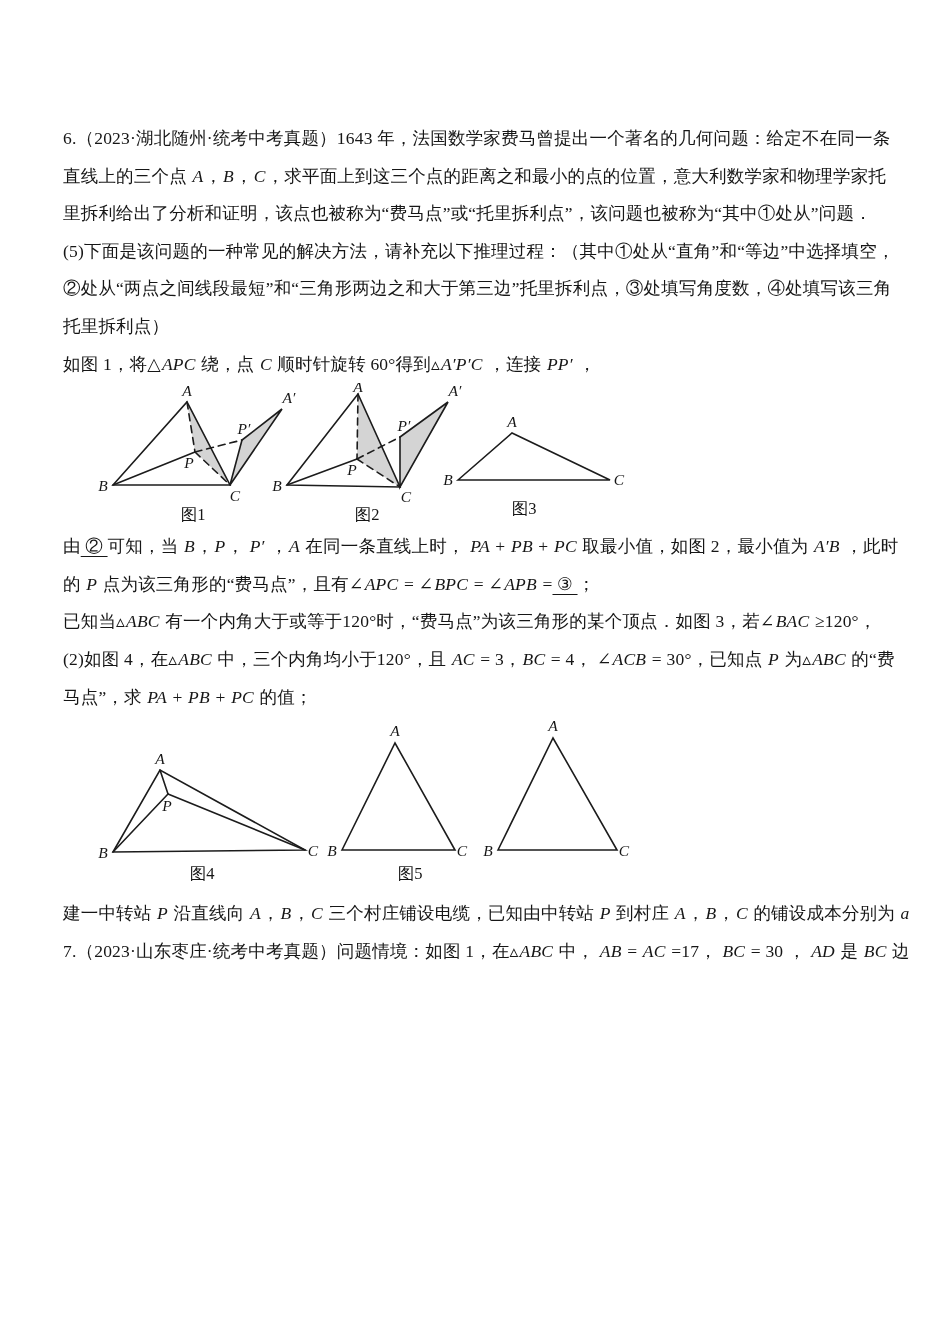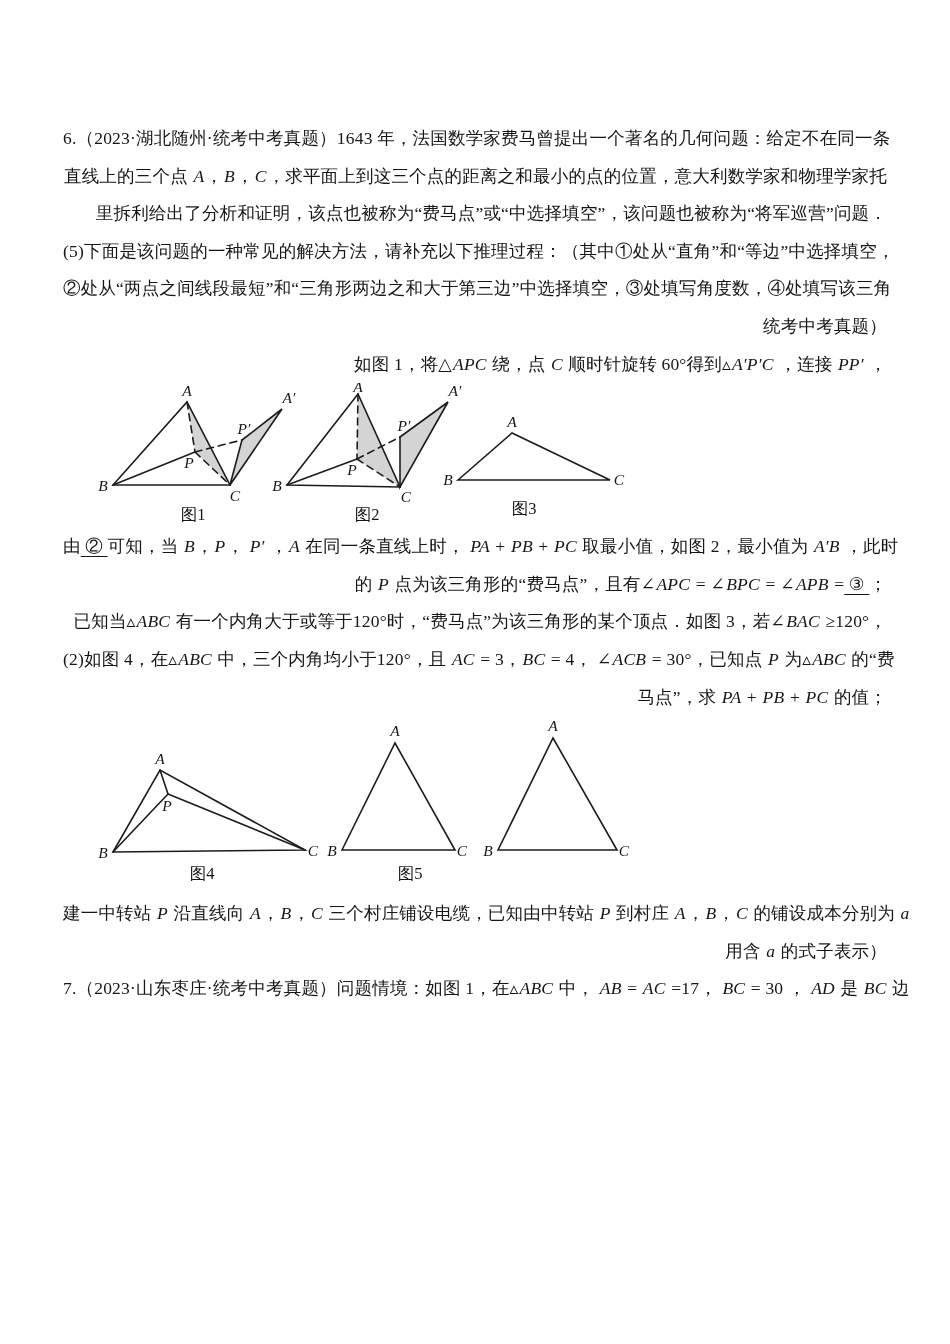--- a/index.html
+++ b/index.html
@@ -5,21 +5,21 @@
   html,body{margin:0;padding:0;background:#fff;}
   .page{
     position:relative;
     width:950px;height:1344px;
     background:#ffffff;
     color:#161616;
     font-family:"Liberation Serif","DejaVu Serif",serif;
     overflow:hidden;
   }
   .content{position:absolute;top:120px;left:63px;width:824px;}
-  .text-block{width:824px;text-align:right;}
+  .text-block{width:824px;}
   .line{
     height:37.6px;line-height:37.6px;
     font-size:17.5px;
     white-space:nowrap;
     letter-spacing:0.2px;
   }
   .line i{font-style:italic;padding:0 1px;}
   .blank{
     text-decoration-line:underline;
     text-underline-offset:4px;
@@ -43,24 +43,24 @@
 </style>
 </head>
 <body>
 
 <div class="page">
   <div class="content">
 
     <div class="text-block" id="block1">
         <div class="line">6.（2023·湖北随州·统考中考真题）1643 年，法国数学家费马曾提出一个著名的几何问题：给定不在同一条</div>
         <div class="line">直线上的三个点 <i>A</i>，<i>B</i>，<i>C</i>，求平面上到这三个点的距离之和最小的点的位置，意大利数学家和物理学家托</div>
-        <div class="line">里拆利给出了分析和证明，该点也被称为“费马点”或“中选择填空”，该问题也被称为“将军巡营”问题．</div>
+        <div class="line">里拆利给出了分析和证明，该点也被称为“费马点”或“托里拆利点”，该问题也被称为“其中①处从”问题．</div>
         <div class="line">(5)下面是该问题的一种常见的解决方法，请补充以下推理过程：（其中①处从“直角”和“等边”中选择填空，</div>
-        <div class="line">②处从“两点之间线段最短”和“三角形两边之和大于第三边”中选择填空，③处填写角度数，④处填写该三角</div>
-        <div class="line">统考中考真题）</div>
+        <div class="line">②处从“两点之间线段最短”和“三角形两边之和大于第三边”托里拆利点，③处填写角度数，④处填写该三角</div>
+        <div class="line">托里拆利点）</div>
         <div class="line">如图 1，将△<i>APC</i> 绕，点 <i>C</i> 顺时针旋转 60°得到▵<i>A′P′C</i> ，连接 <i>PP′</i> ，</div>
       </div>
 
     <div class="figure-row" id="figrow1">
       <svg width="824" height="145" viewBox="0 0 824 145">
 
         <g>
           <polygon class="shade" points="124,19 132,69 167,102"></polygon>
           <polygon class="shade" points="179,57 219,26 167,102"></polygon>
           <path class="edge" d="M50,102 L124,19 L167,102 Z"></path>
@@ -141,18 +141,17 @@
           <path class="edge" d="M435,134 L490,22 L554,134 Z"></path>
           <text class="ptlabel" x="490" y="15" text-anchor="middle">A</text>
           <text class="ptlabel" x="425" y="140" text-anchor="middle">B</text>
           <text class="ptlabel" x="561" y="140" text-anchor="middle">C</text>
         </g>
       </svg>
     </div>
 
     <div class="text-block" id="block3">
         <div class="line">建一中转站 <i>P</i> 沿直线向 <i>A</i>，<i>B</i>，<i>C</i> 三个村庄铺设电缆，已知由中转站 <i>P</i> 到村庄 <i>A</i>，<i>B</i>，<i>C</i> 的铺设成本分别为 <i>a</i></div>
-        <div class="line">用含 <i>a</i> 的式子表示）</div>
         <div class="line">7.（2023·山东枣庄·统考中考真题）问题情境：如图 1，在▵<i>ABC</i> 中， <i>AB</i> = <i>AC</i> =17， <i>BC</i> = 30 ， <i>AD</i> 是 <i>BC</i> 边</div>
       </div>
 
   </div>
 </div>
 
 </body></html>

